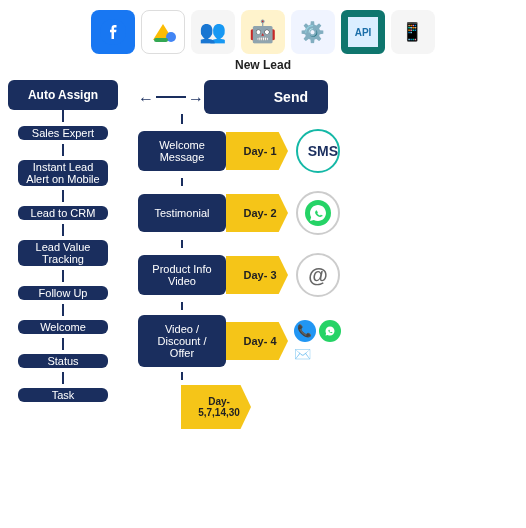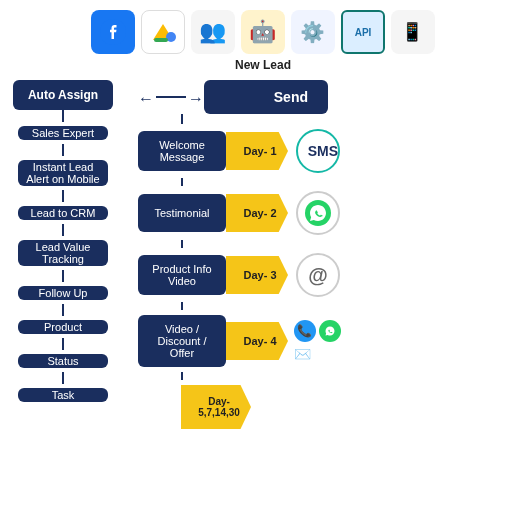--- a/index.html
+++ b/index.html
@@ -65,21 +65,21 @@
     }
 
     .auto-assign-box {
       background: #1a2e5e;
       color: #fff;
       border-radius: 6px;
       padding: 8px 10px;
       text-align: center;
       font-size: 12px;
       font-weight: bold;
-      width: 100px;
+      width: 110px;
       position: relative;
     }
 
     .left-item-box {
       background: #1a2e5e;
       color: #fff;
       border-radius: 6px;
       padding: 1px 8px;
       text-align: center;
       font-size: 11px;
@@ -261,21 +261,21 @@
     <div class="icon-circle google-icon">
       <svg width="28" height="28" viewBox="0 0 28 28">
         <path d="M4 22L14 6l10 16z" fill="#FBBC04"></path>
         <circle cx="22" cy="19" r="5" fill="#4285F4"></circle>
         <path d="M7 22h10" stroke="#34A853" stroke-width="4" stroke-linecap="round"></path>
       </svg>
     </div>
     <div class="icon-circle people-icon" style="font-size:22px;">👥</div>
     <div class="icon-circle bot-icon" style="font-size:22px;">🤖</div>
     <div class="icon-circle gear-icon" style="font-size:20px;">⚙️</div>
-    <div class="icon-circle api-icon" style="font-size:10px;font-weight:bold;color:#1a6ea8;background:#dbeeff;border:2px solid #0f766e;border-radius:6px;">API</div>
+    <div class="icon-circle api-icon" style="font-size:10px;font-weight:bold;color:#1a6ea8;background:#dbeeff;border:7px solid #0f766e;border-radius:6px;">API</div>
     <div class="icon-circle phone-icon" style="font-size:18px;">📱</div>
   </div>
 
   <div class="new-lead-title">New Lead</div>
 
   <div style="display:flex; flex-direction:row; padding: 0 8px; gap:0; position:relative;">
 
     <div class="left-col">
 
       <div class="auto-assign-box">
@@ -288,21 +288,21 @@
         <div class="left-item-box">Sales Expert</div>
         <div class="left-vertical-line"></div>
         <div class="left-item-box">Instant Lead Alert on Mobile</div>
         <div class="left-vertical-line"></div>
         <div class="left-item-box">Lead to CRM</div>
         <div class="left-vertical-line"></div>
         <div class="left-item-box">Lead Value Tracking</div>
         <div class="left-vertical-line"></div>
         <div class="left-item-box">Follow Up</div>
         <div class="left-vertical-line"></div>
-        <div class="left-item-box">Product</div>
+        <div class="left-item-box">Welcome</div>
         <div class="left-vertical-line"></div>
         <div class="left-item-box">Status</div>
         <div class="left-vertical-line"></div>
         <div class="left-item-box">Task</div>
       </div>
     </div>
 
     <div class="right-col" style="position:relative;">
 
       <div style="display:flex; align-items:center; margin-bottom:0; margin-top:0; gap:0;">

